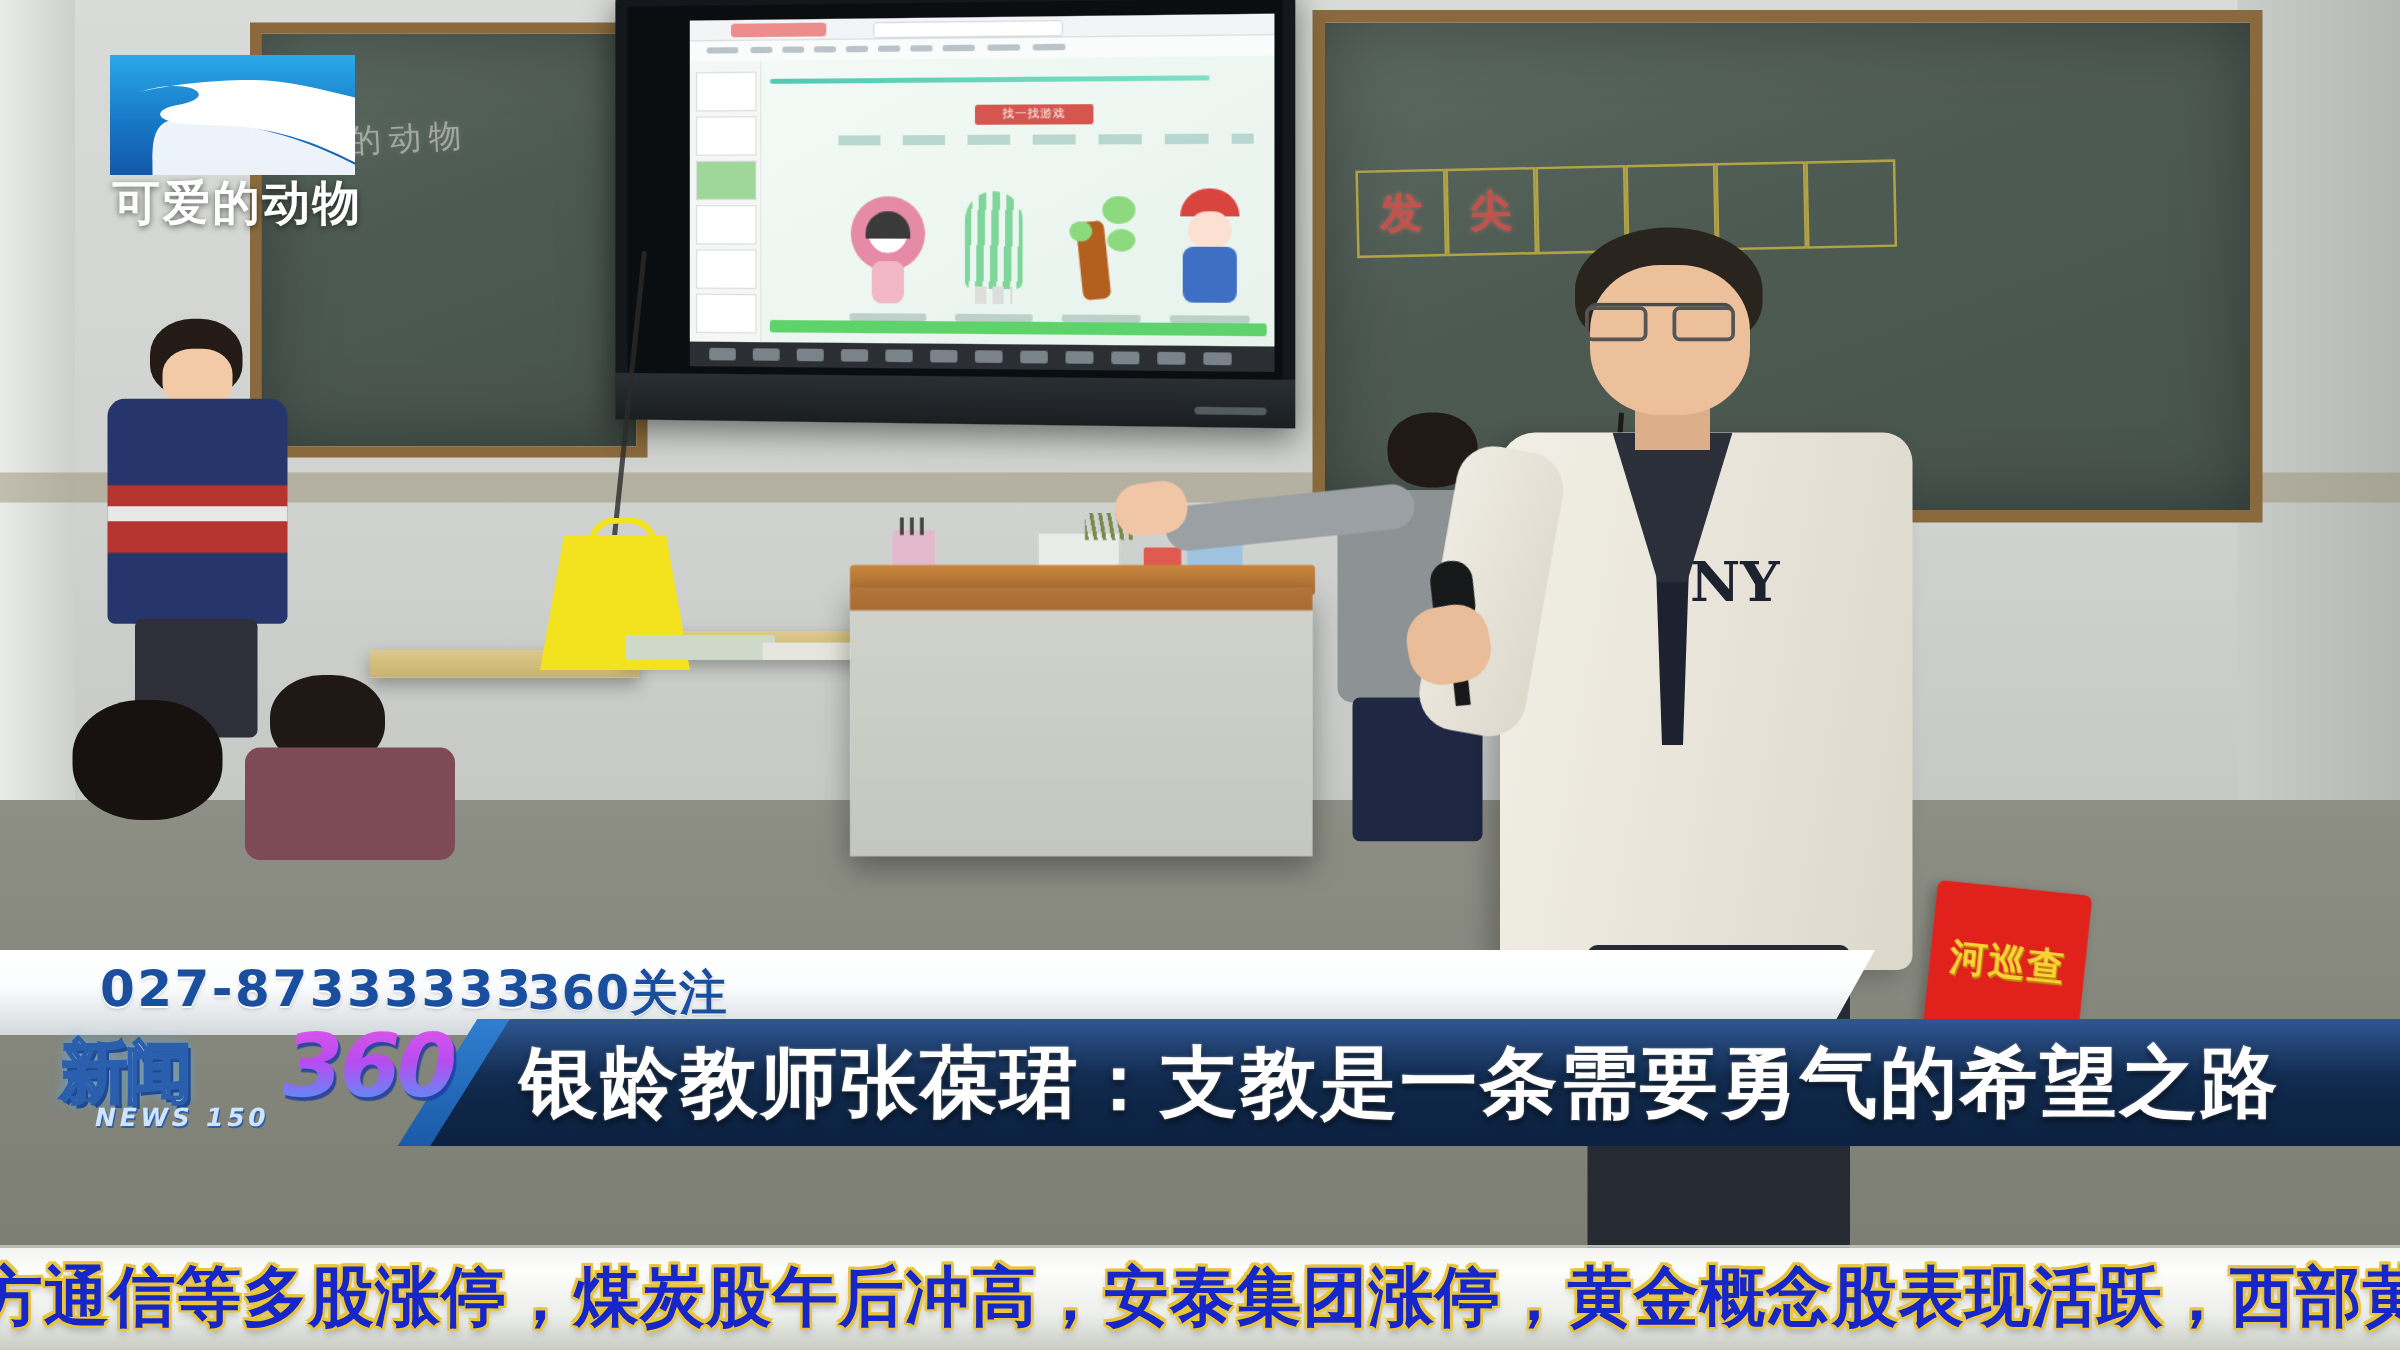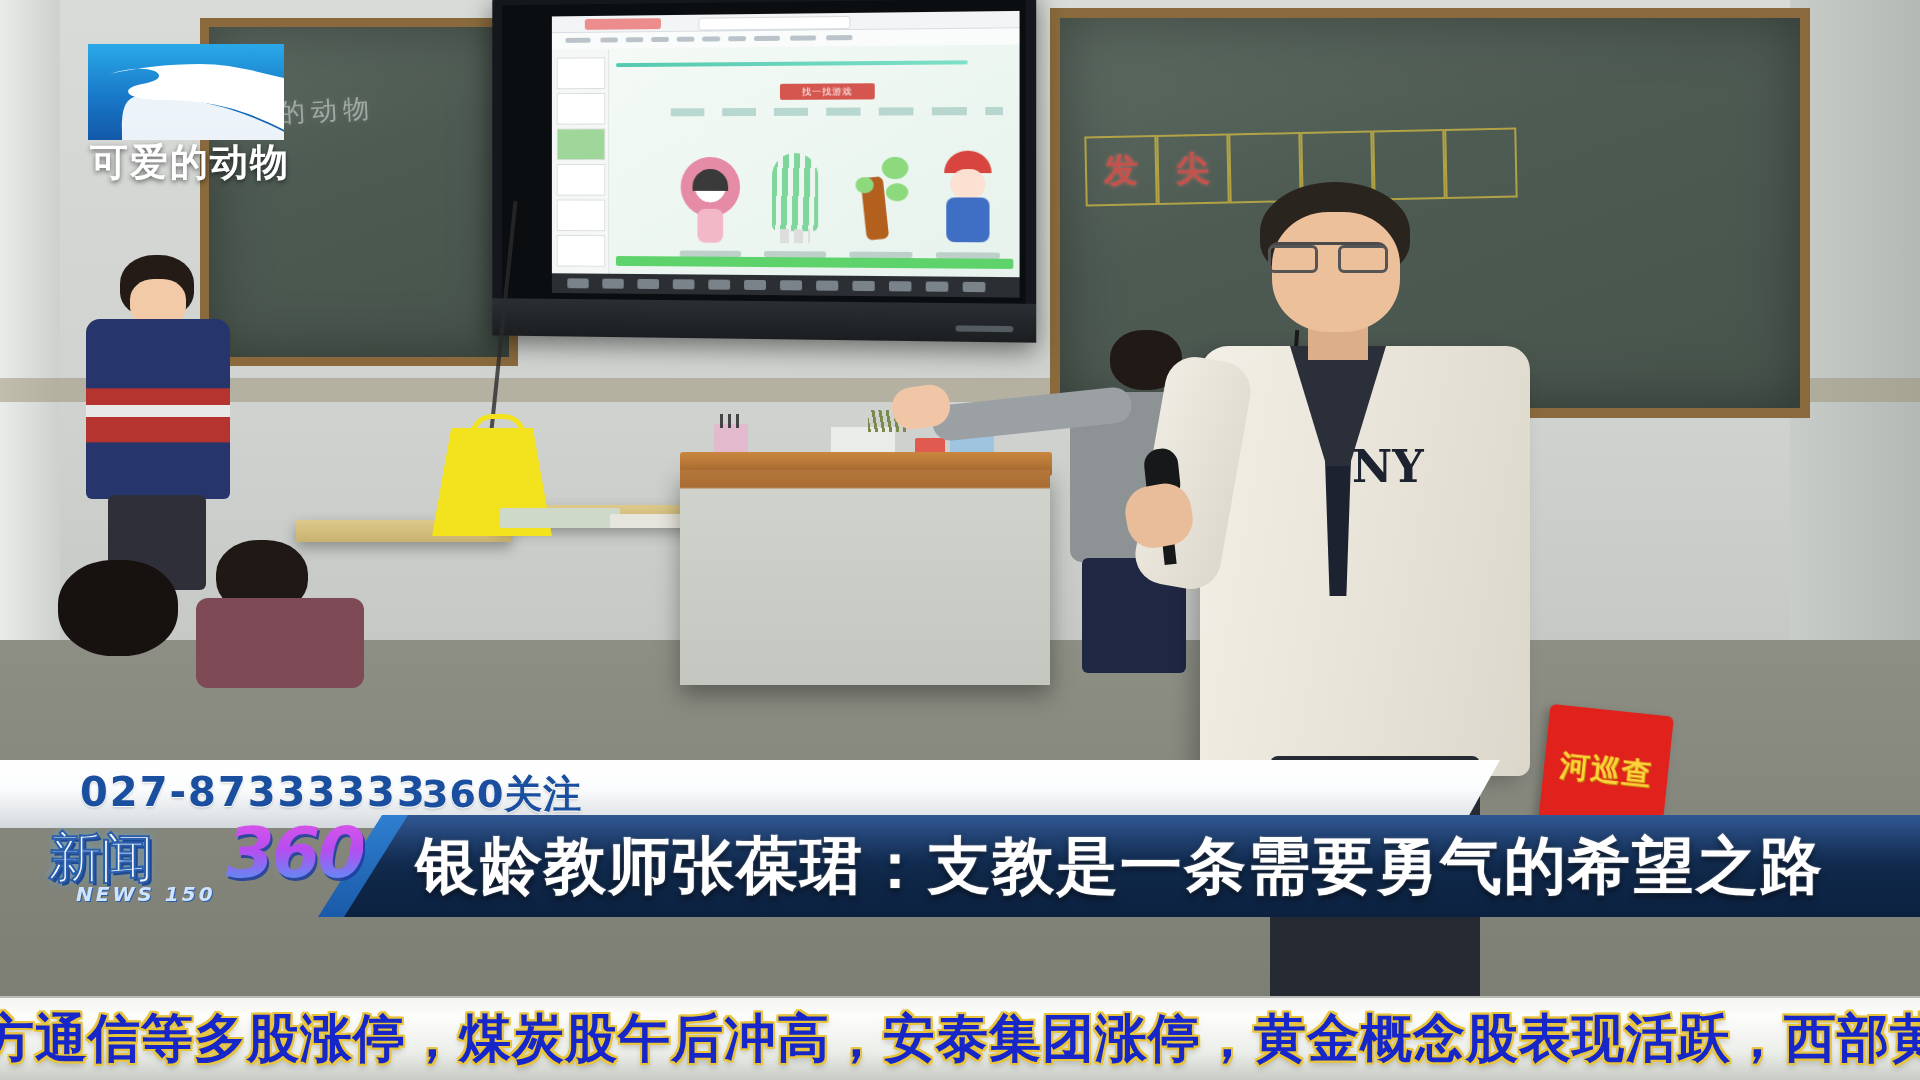--- a/index.html
+++ b/index.html
@@ -206,21 +206,21 @@
       clip-path:polygon(64px 0,1590px 0,1590px 100%,28px 100%);}
   .tb-edge{position:absolute;left:318px;top:0;width:90px;height:102px;
       background:linear-gradient(180deg,#2f7fd0,#1a5aa8);
       clip-path:polygon(64px 0,90px 0,26px 100%,0 100%);}
   .tb-text{position:absolute;left:416px;top:10px;height:82px;line-height:82px;
       color:#ffffff;font-size:62px;font-weight:bold;letter-spacing:2px;white-space:nowrap;
       text-shadow:0 3px 6px rgba(0,0,0,.6),0 0 2px rgba(255,255,255,.5);}
 
   
   .n360{position:absolute;left:38px;top:62px;width:300px;height:96px;}
-  .n360-cn{position:absolute;left:10px;top:0;font-size:54px;font-weight:normal;letter-spacing:-2px;
+  .n360-cn{position:absolute;left:10px;top:0;font-size:54px;font-weight:bold;letter-spacing:-2px;
       color:#f4f8ff;-webkit-text-stroke:2px #2a5fae;
       text-shadow:3px 3px 0 #1f4a93,0 0 10px rgba(90,190,255,.7);}
   .n360-num{position:absolute;left:188px;top:-10px;font-size:70px;font-weight:bold;font-style:italic;
       background:linear-gradient(180deg,#e458e8 0%,#b84cf0 45%,#3aa6f5 100%);
       -webkit-background-clip:text;background-clip:text;color:transparent;
       filter:drop-shadow(2px 3px 0 rgba(30,60,160,.85));letter-spacing:-3px;}
   .n360-en{position:absolute;left:38px;top:60px;font-size:20px;font-weight:bold;font-style:italic;
       color:#cfe4ff;letter-spacing:3px;text-shadow:1px 1px 0 #2a5fae;}
 
   

